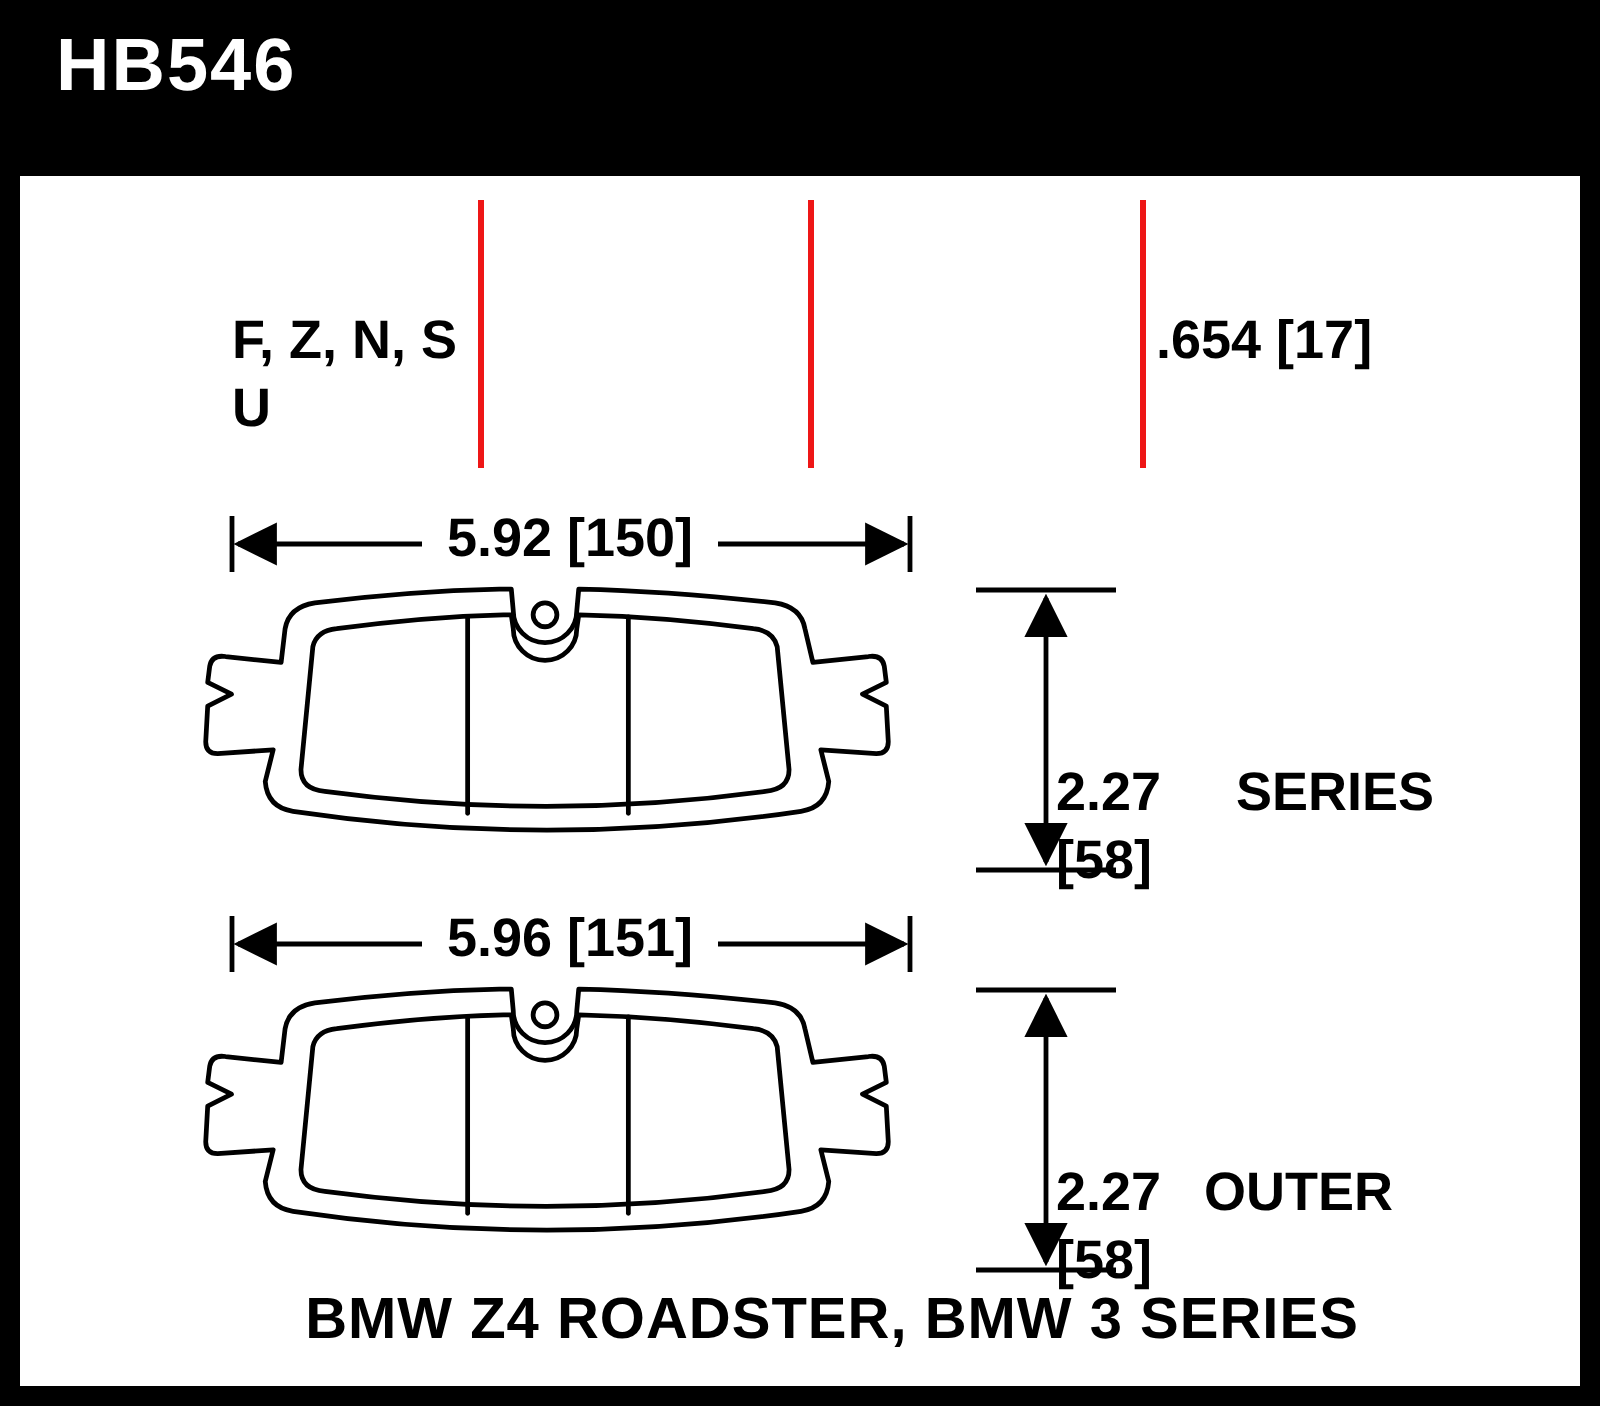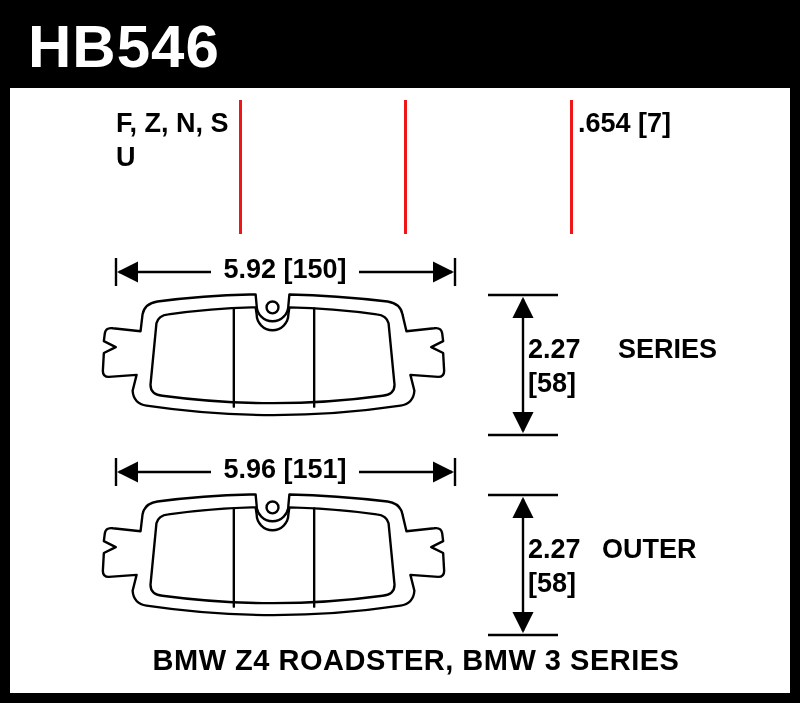--- a/index.html
+++ b/index.html
@@ -1,21 +1,21 @@
 <!DOCTYPE html>
 <html><head>
 <meta charset="utf-8">
 <style>
   * { margin:0; padding:0; box-sizing:border-box; }
   html,body { width:800px; height:703px; }
   body { font-family:"Liberation Sans", sans-serif; background:#fff; }
   .frame { position:relative; width:800px; height:703px; background:#000; overflow:hidden; }
-  .part-number { position:absolute; left:28px; top:12px; color:#fff; font-size:60px; font-weight:bold; letter-spacing:1px; }
+  .part-number { position:absolute; left:28px; top:12px; color:#fff; font-size:37px; font-weight:bold; letter-spacing:1px; }
   .panel { position:absolute; left:10px; top:88px; width:780px; height:605px; background:#fff; }
-  .t { position:absolute; font-weight:bold; color:#000; white-space:nowrap; }
+  .t { position:absolute; font-weight:bold; color:#000; white-space:nowrap;margin-top:47px; }
   .fs27 { font-size:27px; }
   .red-line { position:absolute; width:3px; height:134px; top:12px; background:#ee1616; }
   .rl1 { left:229px; } .rl2 { left:394px; } .rl3 { left:560px; }
   .compounds1 { left:106px; top:20px; }
   .compounds2 { left:106px; top:54px; }
   .fmsi { left:248px; top:20px; }
   .thickness { left:568px; top:20px; }
   .hdim { position:absolute; left:103px; }
   .hdim1 { top:158px; }
   .hdim2 { top:358px; }
@@ -59,21 +59,21 @@
           </g>
         </symbol>
       </defs>
     </svg>
 
     <div class="t fs27 compounds1">F, Z, N, S</div>
     <div class="t fs27 compounds2">U</div>
     <div class="red-line rl1" style="background-color: rgb(238, 22, 22);"></div>
     <div class="red-line rl2" style="background-color: rgb(238, 22, 22);"></div>
     <div class="red-line rl3" style="background-color: rgb(238, 22, 22);"></div>
-    <div class="t fs27 thickness">.654 [7]</div>
+    <div class="t fs27 thickness">.654 [17]</div>
 
     <svg class="hdim hdim1" width="345" height="40" viewBox="0 0 345 40">
       <line x1="3" y1="12" x2="3" y2="40" stroke="#000" stroke-width="2.4"></line>
       <line x1="342" y1="12" x2="342" y2="40" stroke="#000" stroke-width="2.4"></line>
       <line x1="6" y1="26" x2="339" y2="26" stroke="#000" stroke-width="2.4" marker-start="url(#arrow)" marker-end="url(#arrow)"></line>
       <rect x="98" y="0" width="148" height="40" fill="#fff"></rect>
       <text x="172" y="32" text-anchor="middle" font-size="27">5.92 [150]</text>
     </svg>
 
     <svg class="pad pad1" width="377" height="145" viewBox="0 0 380 145">

